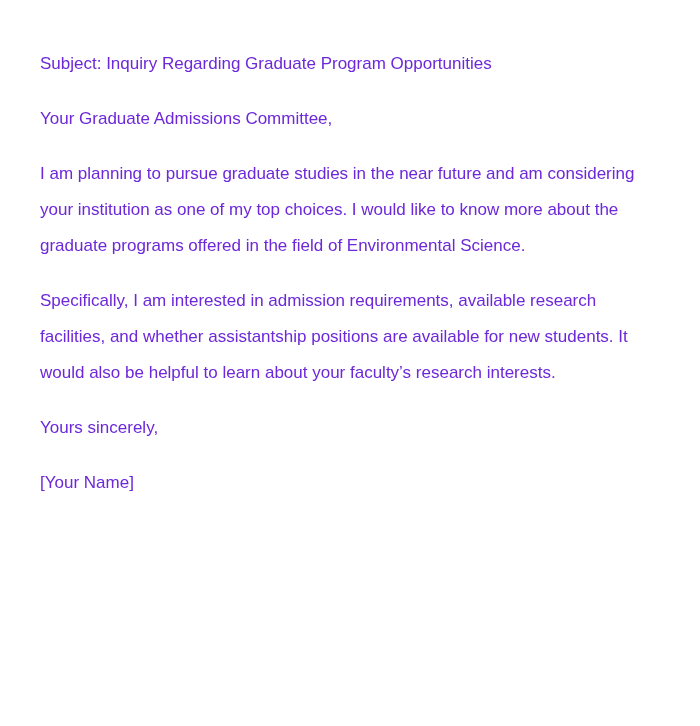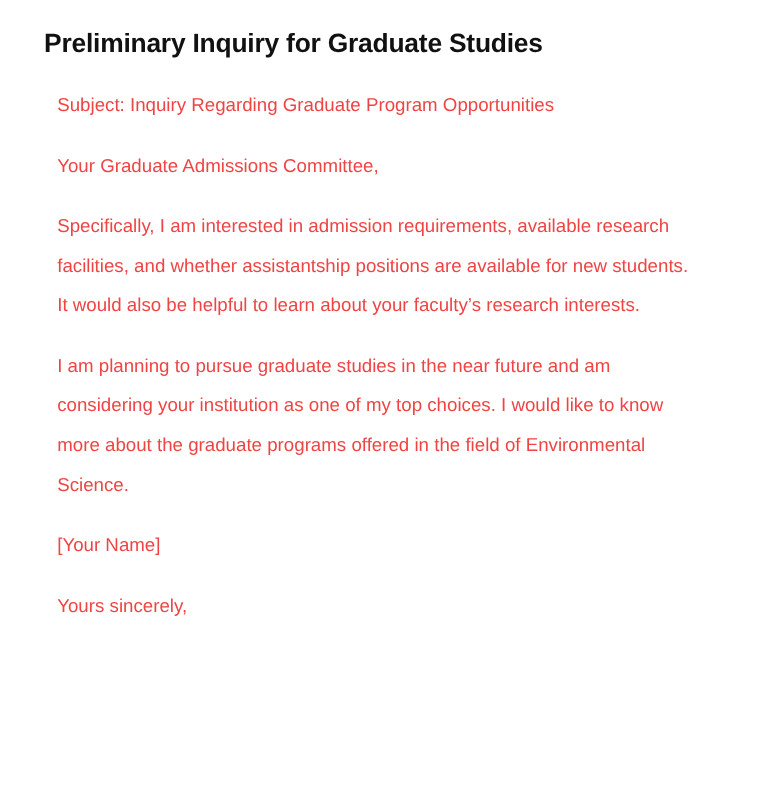--- a/index.html
+++ b/index.html
@@ -35,54 +35,53 @@
     letter-spacing: -0.2px;
     color: #111111;
   }
 
   .letter-body {
     margin: 0;
     padding: 0;
   }
 
   .letter-para {
-    margin: 12px;
+    margin: 0;
     padding: 0;
     font-family: "Liberation Sans", sans-serif;
     font-size: 17px;
     font-weight: 400;
     line-height: 36px;
-    color: #ef4444;
+    color: #6d28d9;
     text-align: left;
   }
 
   .letter-para + .letter-para {
     margin-top: 19px;
   }
 
   .subject-line {
     margin-top: 22px;
   }
 </style>
 </head>
 <body>
 
 <div class="letter-page">
 
-  <h1 class="letter-title">Preliminary Inquiry for Graduate Studies</h1>
 
   <div class="letter-body">
 
     <p class="letter-para subject-line">Subject: Inquiry Regarding Graduate Program Opportunities</p>
 
     <p class="letter-para">Your Graduate Admissions Committee,</p>
 
+    <p class="letter-para">I am planning to pursue graduate studies in the near future and am considering your institution as one of my top choices. I would like to know more about the graduate programs offered in the field of Environmental Science.</p>
+
     <p class="letter-para">Specifically, I am interested in admission requirements, available research facilities, and whether assistantship positions are available for new students. It would also be helpful to learn about your faculty’s research interests.</p>
 
-    <p class="letter-para">I am planning to pursue graduate studies in the near future and am considering your institution as one of my top choices. I would like to know more about the graduate programs offered in the field of Environmental Science.</p>
 
+    <p class="letter-para">Yours sincerely,</p>
 
     <p class="letter-para">[Your Name]</p>
-
-    <p class="letter-para">Yours sincerely,</p>
 
   </div>
 </div>
 
 </body></html>

